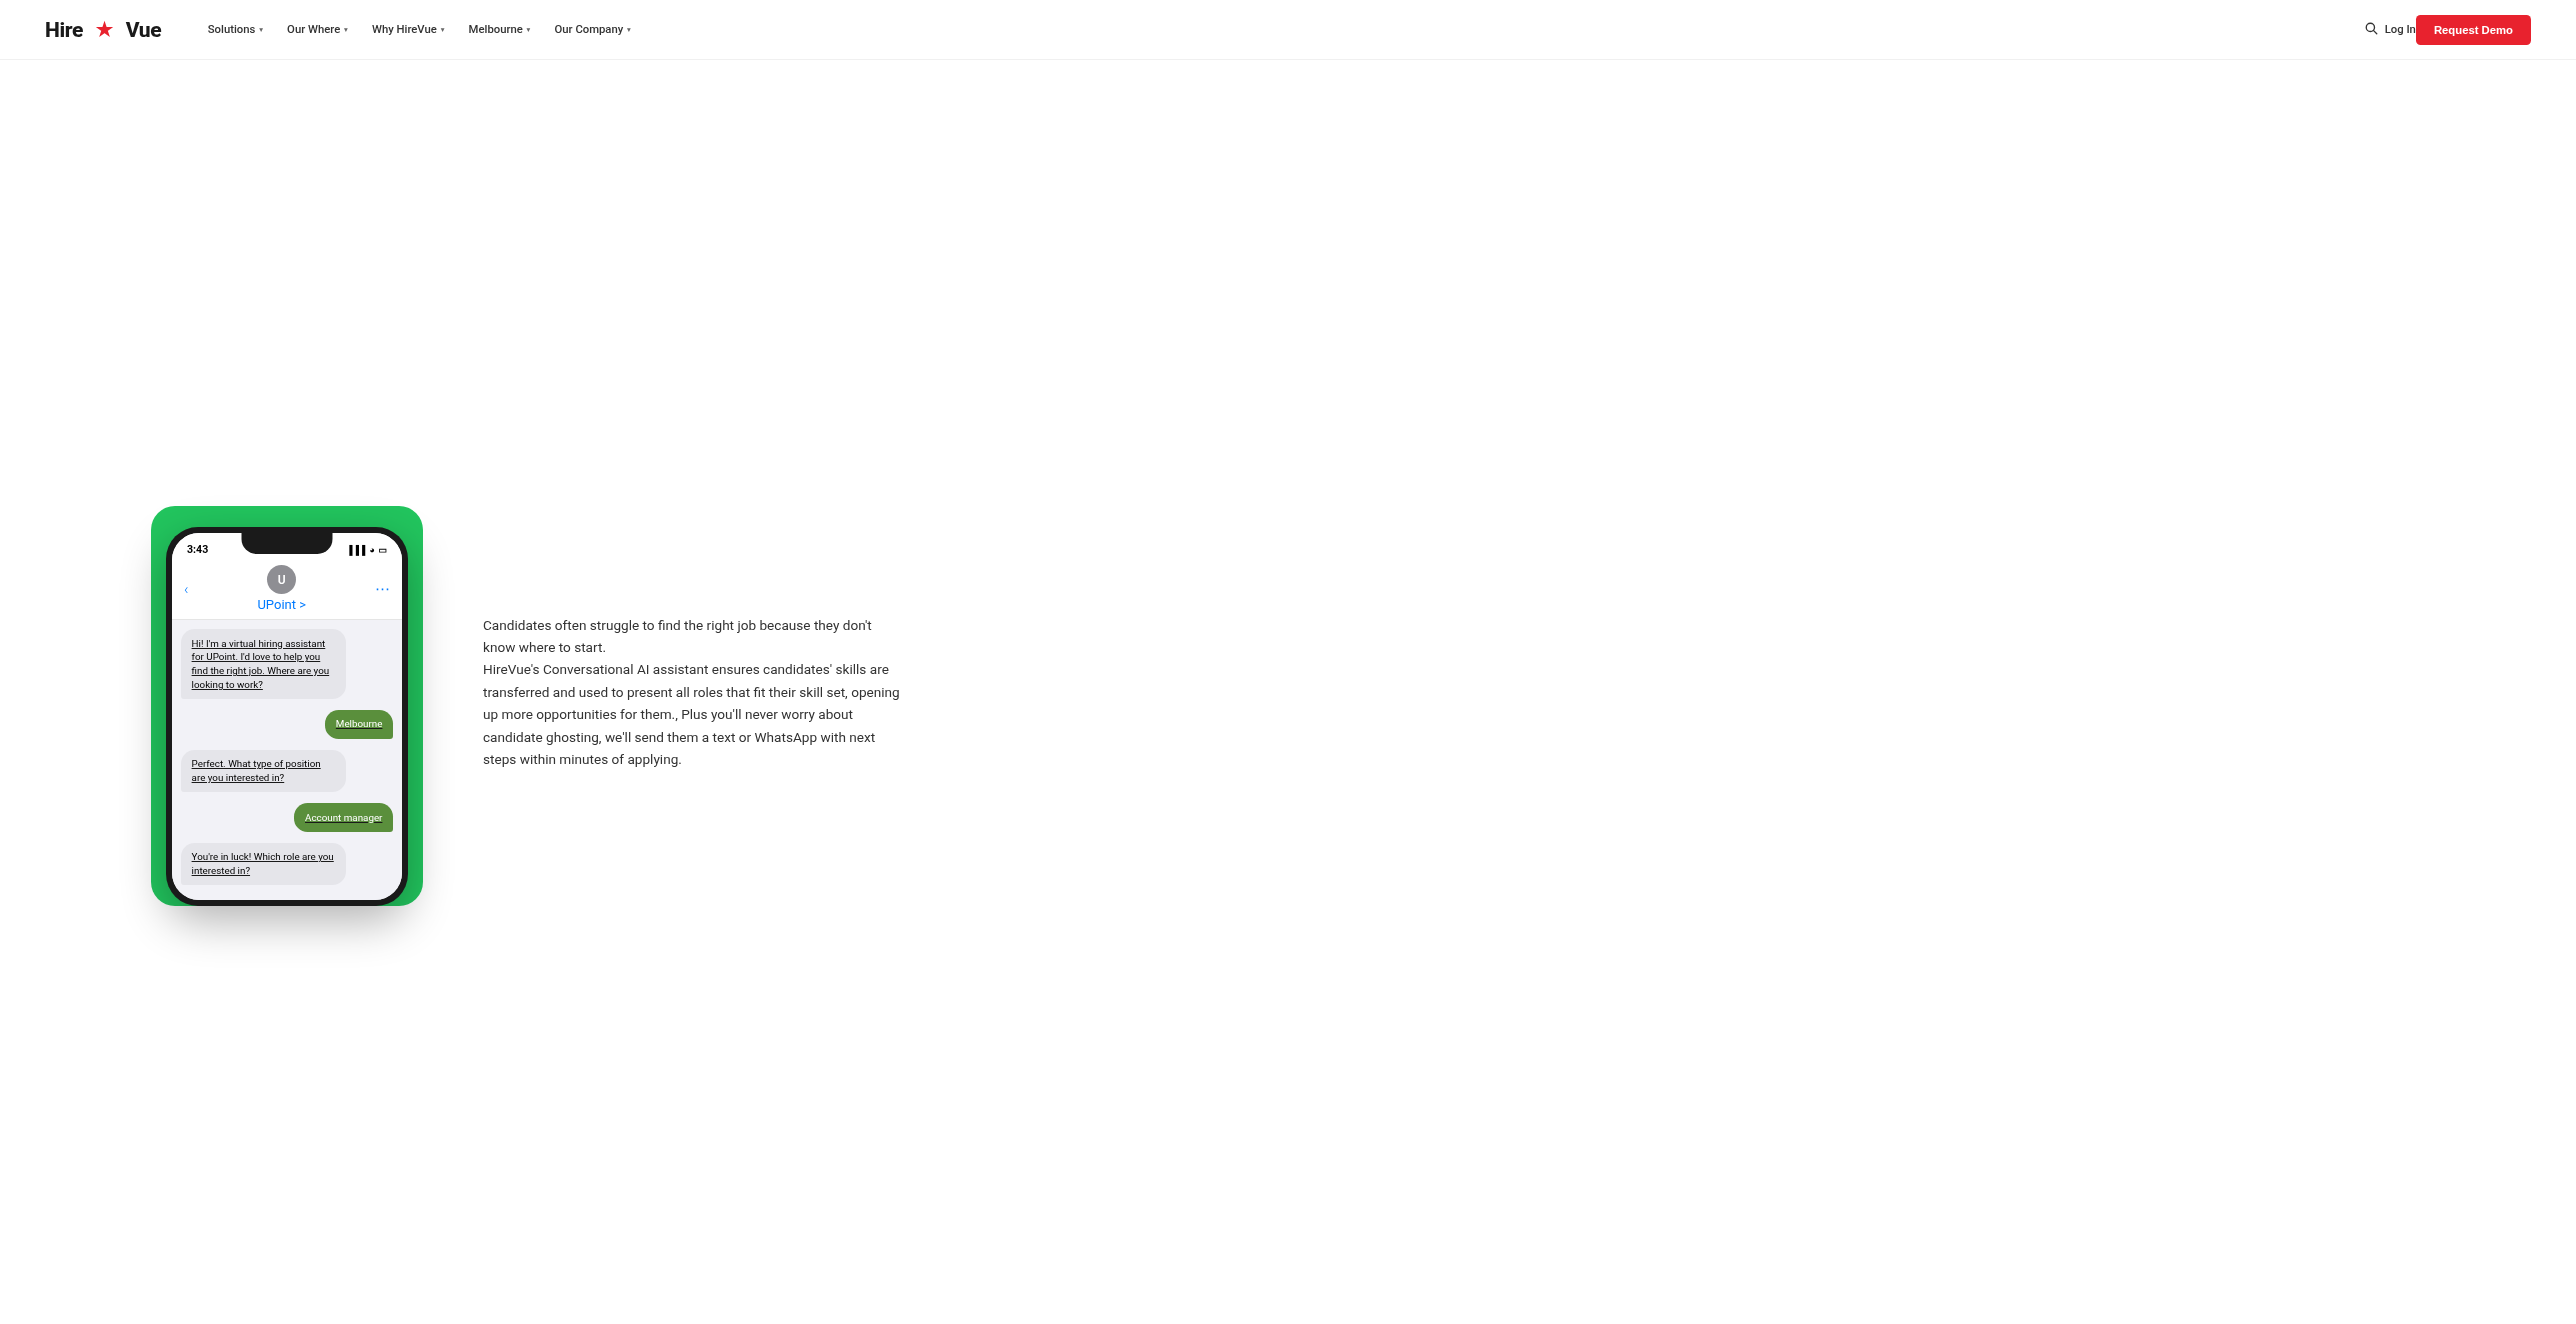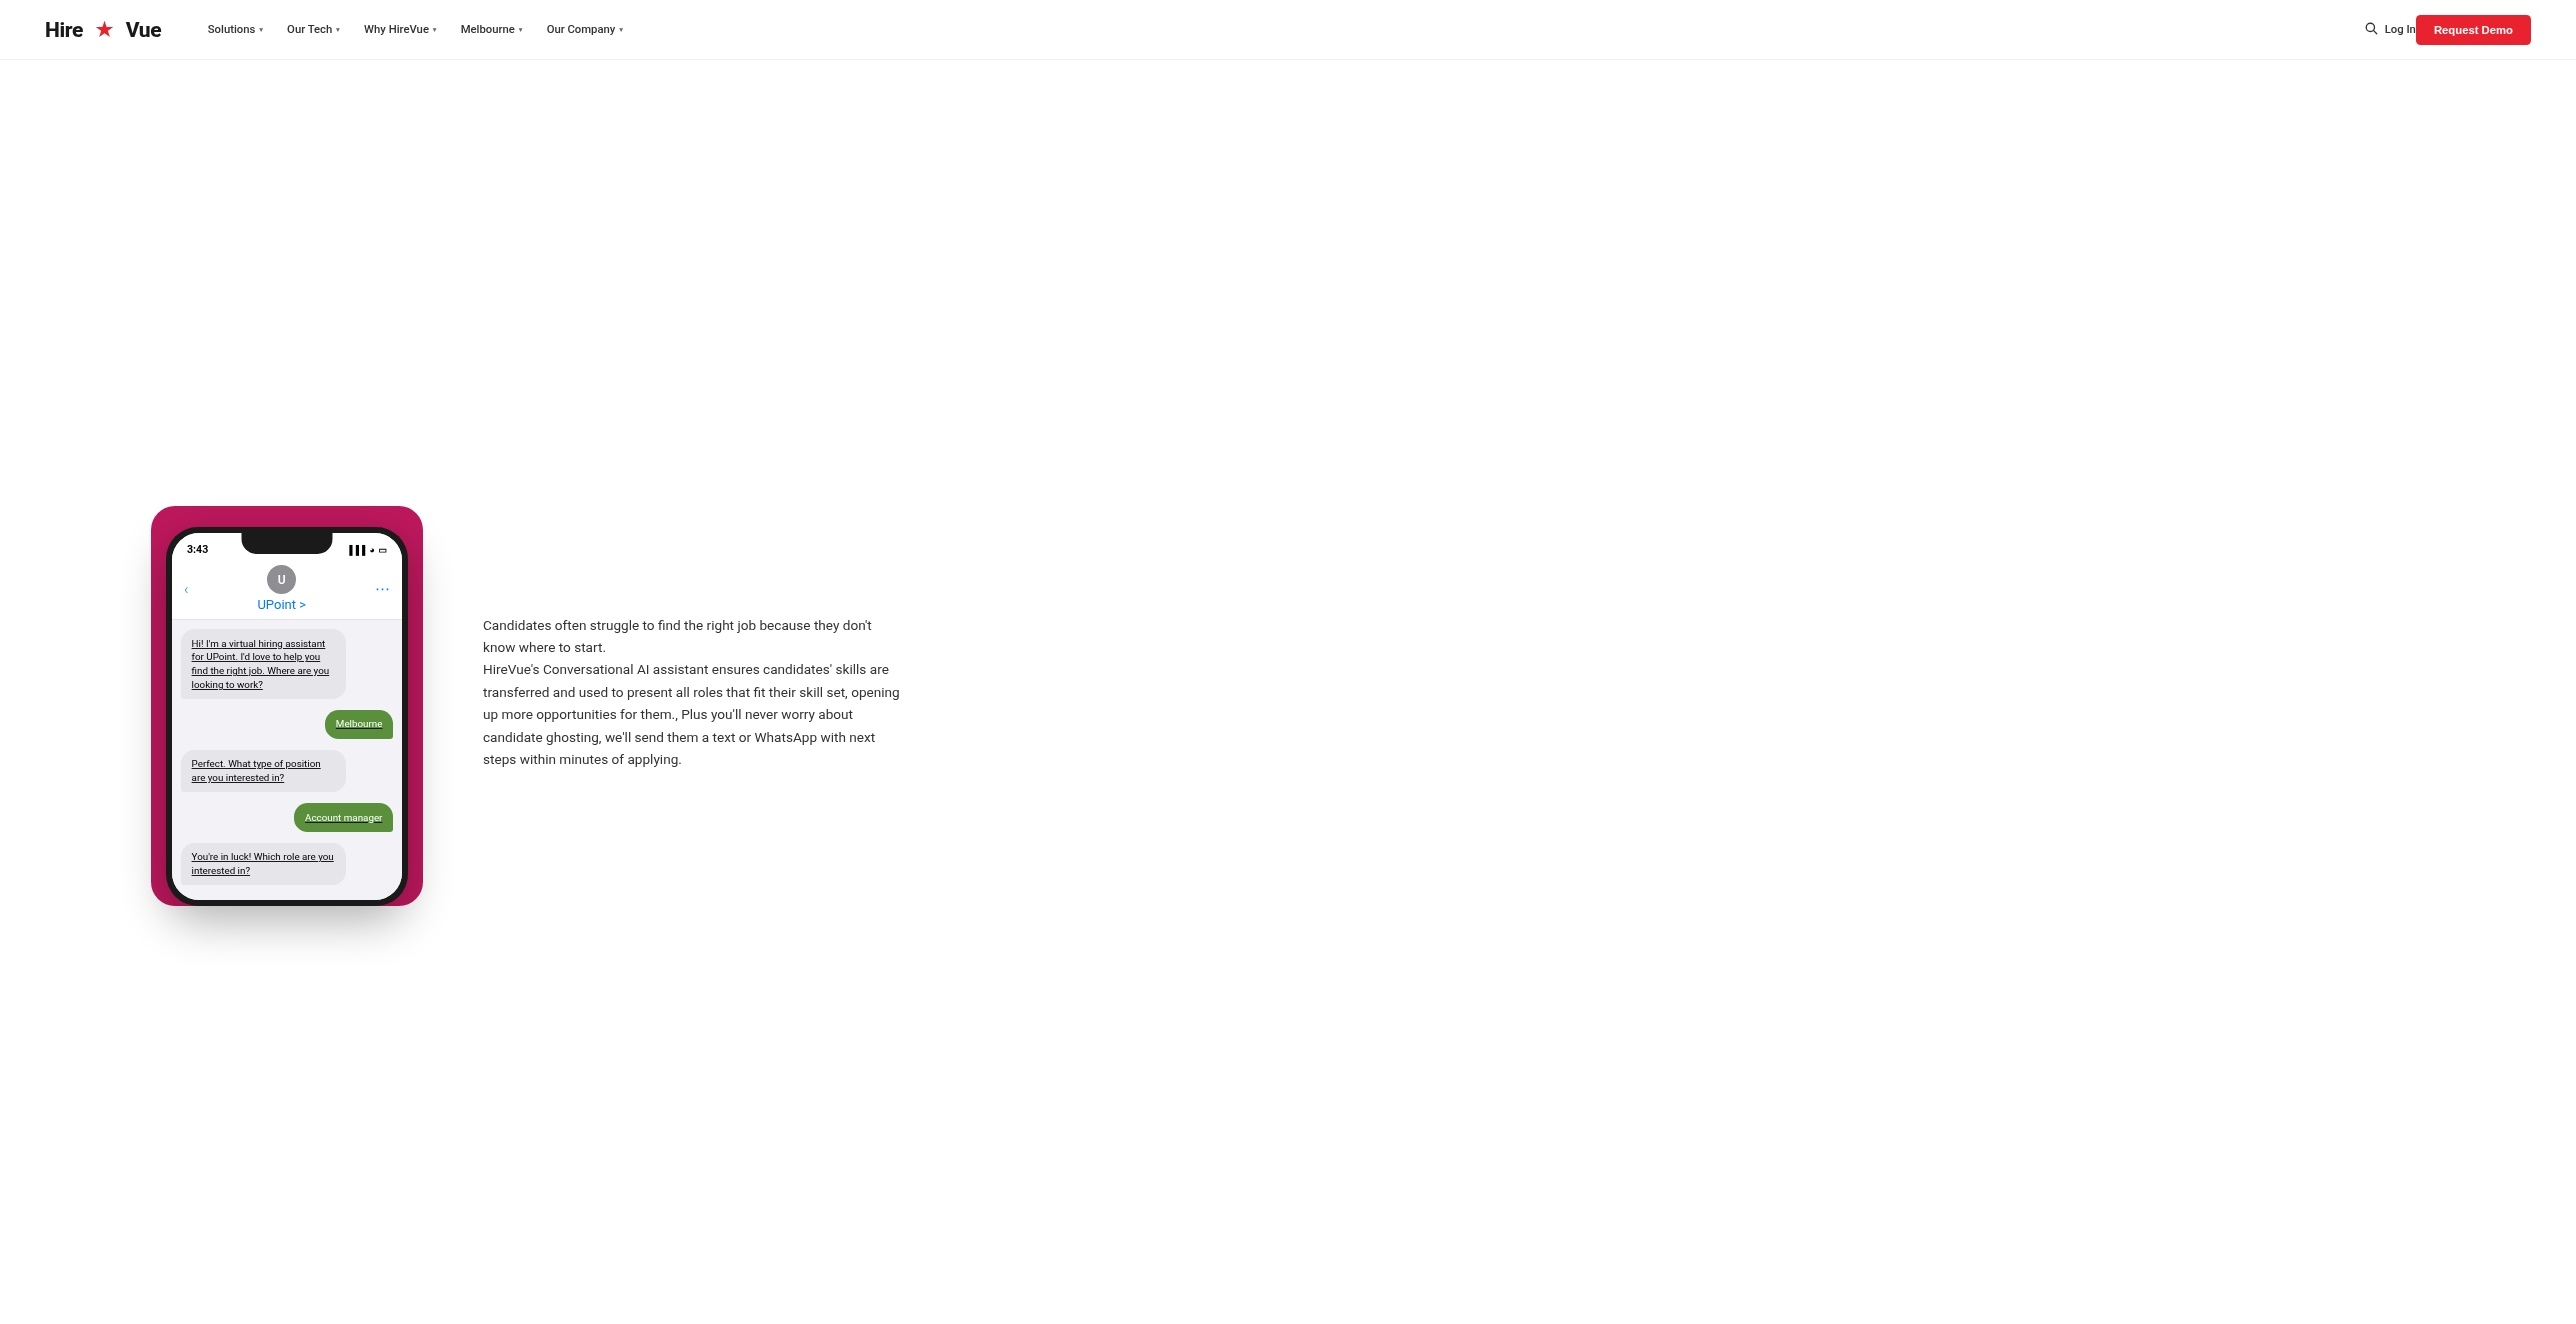--- a/index.html
+++ b/index.html
@@ -120,21 +120,21 @@
       min-height: calc(100vh - 60px);
     }
 
     
     .phone-container {
       flex: 0 0 auto;
       width: 272px;
     }
 
     .phone-bg {
-      background: #be185d;
+      background: #22c55e;
       border-radius: 24px;
       padding: 21px 15px 0 15px;
       position: relative;
       margin-top: 28px;
     }
 
     .phone-frame {
       background: #1a1a1a;
       border-radius: 32px;
       padding: 6px;
@@ -293,21 +293,21 @@
         <span>Vue</span>
     </span>
   </a>
 
   <nav>
     <a class="nav-item" href="#">
       <span>Solutions</span>
       <span class="nav-chevron">▾</span>
     </a>
     <a class="nav-item" href="#">
-      <span>Our Tech</span>
+      <span>Our Where</span>
       <span class="nav-chevron">▾</span>
     </a>
     <a class="nav-item" href="#">
       <span>Why HireVue</span>
       <span class="nav-chevron">▾</span>
     </a>
     <a class="nav-item" href="#">
       <span>Melbourne</span>
       <span class="nav-chevron">▾</span>
     </a>

